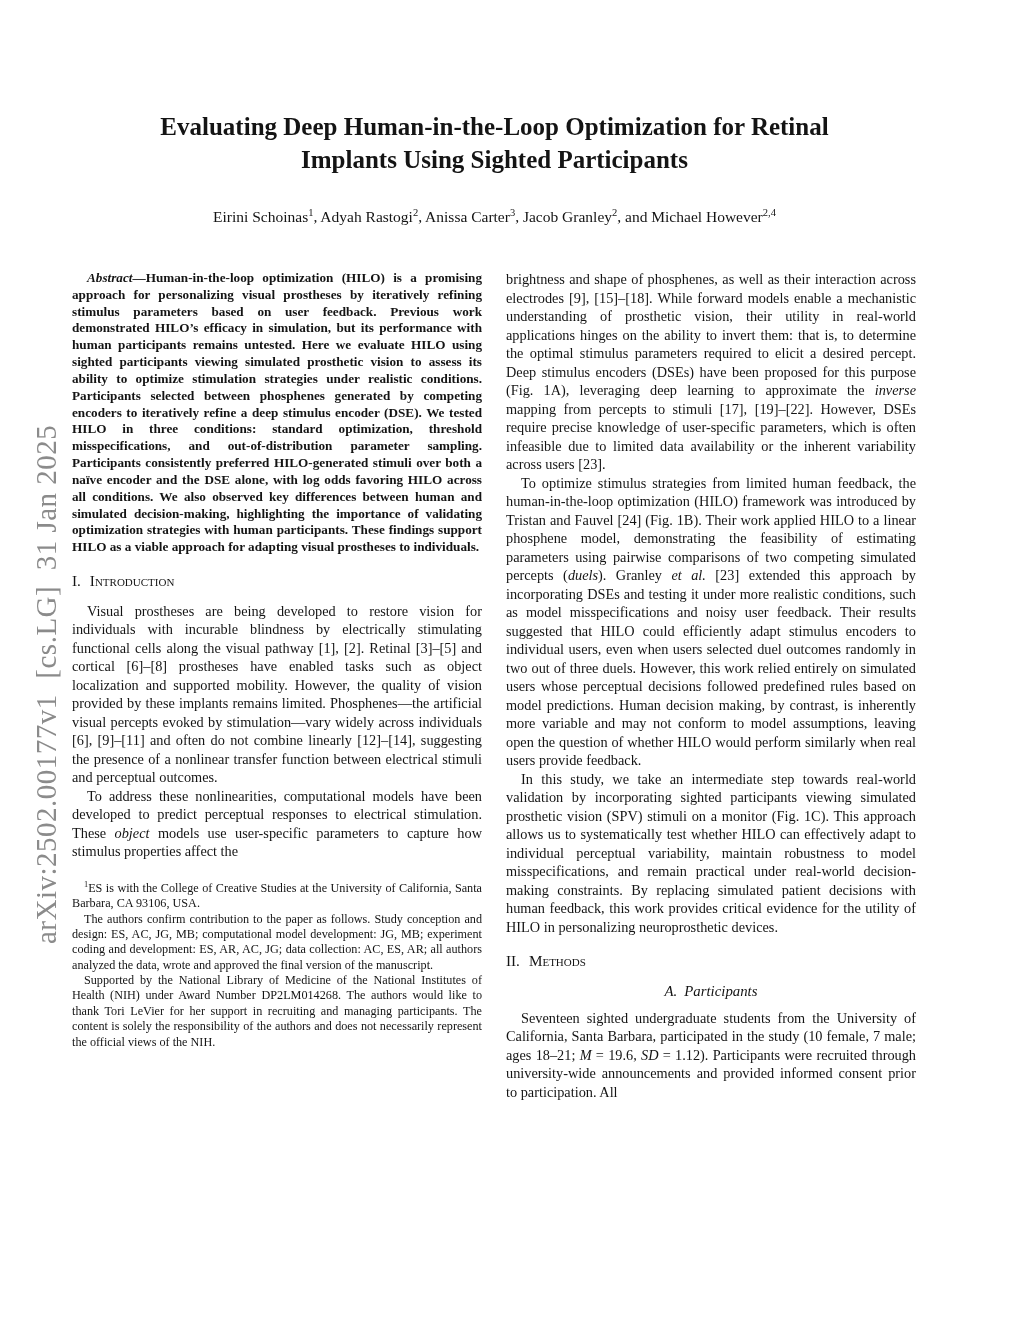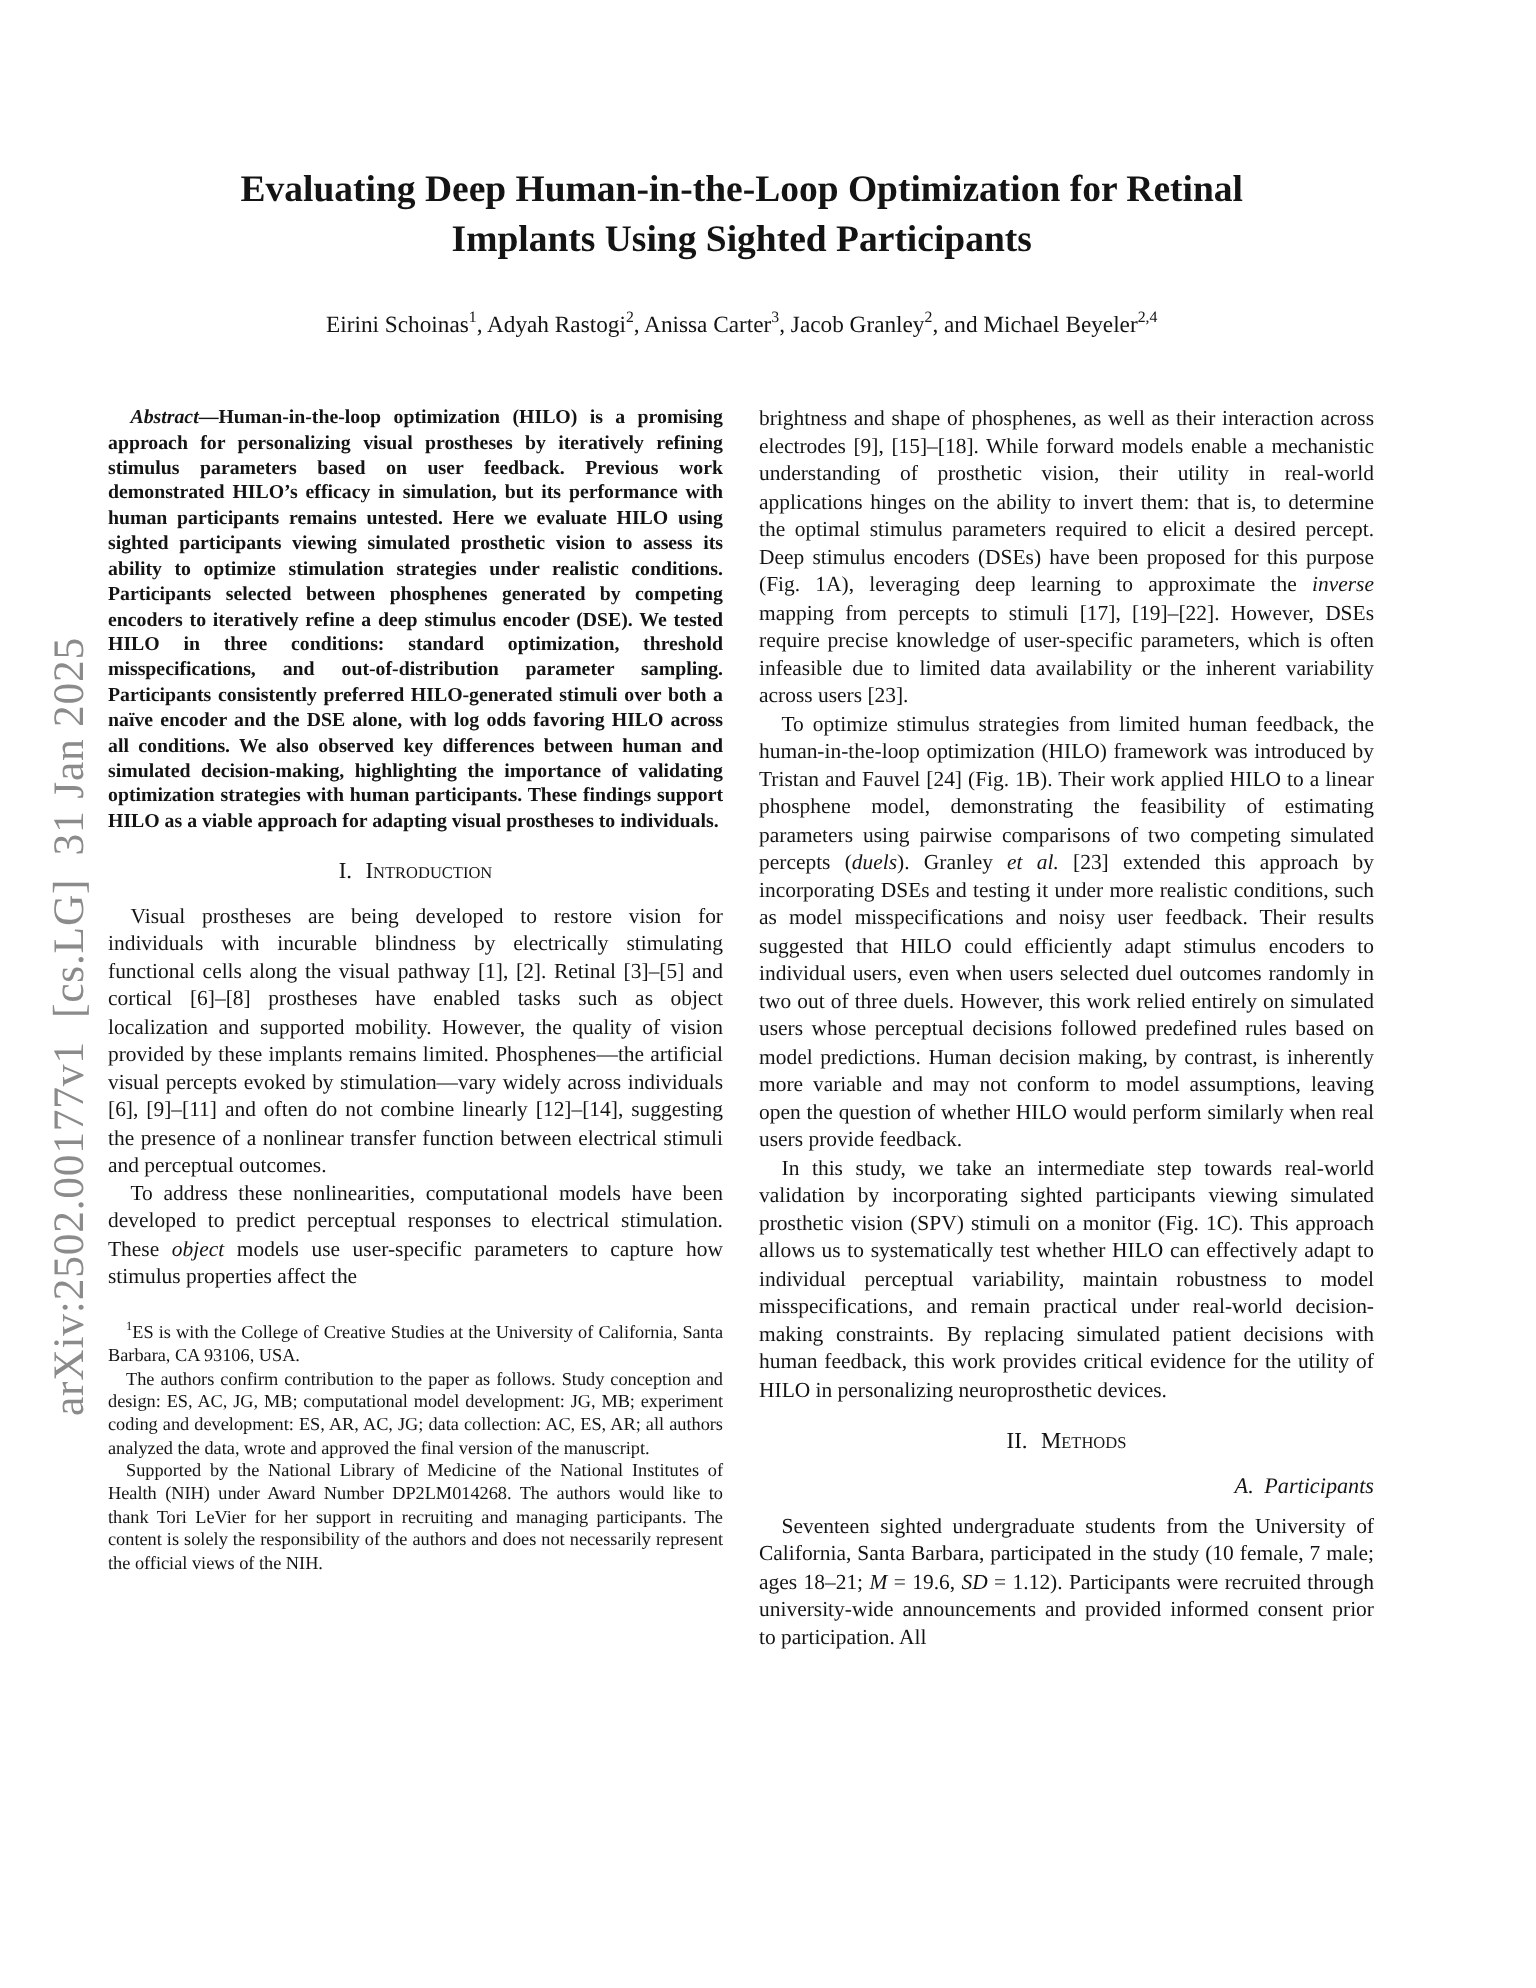--- a/index.html
+++ b/index.html
@@ -56,33 +56,33 @@
   }
   p { margin: 0; }
   .indent { text-indent: 15px; }
   .abstract {
     font-weight: bold;
     font-size: 13.2px;
     line-height: 1.275;
     text-indent: 15px;
   }
   .section-heading {
-    text-align: center;
+    text-align: left;
     font-variant: small-caps;
     font-size: 15.2px;
     margin: 15px 0 11px 0;
     font-weight: normal;
   }
   .section-heading .sec-num { margin-right: 9px; }
   .subsection-heading {
     font-style: italic;
     font-size: 14.8px;
     margin: 10px 0 8px 0;
     font-weight: normal;
-    text-align: right;
+    text-align: center;
   }
   .subsection-heading .sub-label { margin-right: 7px; }
   .footnotes {
     margin-top: 20px;
     font-size: 12.2px;
     line-height: 1.26;
   }
   .footnote { text-indent: 12px; }
   sup {
     font-size: 68%;
@@ -94,21 +94,21 @@
 <body>
 
 <div class="page">
 
   <div class="watermark">arXiv:2502.00177v1  [cs.LG]  31 Jan 2025</div>
 
   <div class="content">
 
     <h1 class="title">Evaluating Deep Human-in-the-Loop Optimization for Retinal Implants Using Sighted Participants</h1>
 
-    <div class="authors"><span>Eirini Schoinas</span><sup>1</sup><span>, Adyah Rastogi</span><sup>2</sup><span>, Anissa Carter</span><sup>3</sup><span>, Jacob Granley</span><sup>2</sup><span>, and Michael Beyeler</span><sup>2,4</sup></div>
+    <div class="authors"><span>Eirini Schoinas</span><sup>1</sup><span>, Adyah Rastogi</span><sup>2</sup><span>, Anissa Carter</span><sup>3</sup><span>, Jacob Granley</span><sup>2</sup><span>, and Michael However</span><sup>2,4</sup></div>
 
     <div class="columns">
 
       <div class="col">
         <p class="abstract"><span style="font-style: italic;">Abstract</span><span>—Human-in-the-loop optimization (HILO) is a promising approach for personalizing visual prostheses by iteratively refining stimulus parameters based on user feedback. Previous work demonstrated HILO’s efficacy in simulation, but its performance with human participants remains untested. Here we evaluate HILO using sighted participants viewing simulated prosthetic vision to assess its ability to optimize stimulation strategies under realistic conditions. Participants selected between phosphenes generated by competing encoders to iteratively refine a deep stimulus encoder (DSE). We tested HILO in three conditions: standard optimization, threshold misspecifications, and out-of-distribution parameter sampling. Participants consistently preferred HILO-generated stimuli over both a naïve encoder and the DSE alone, with log odds favoring HILO across all conditions. We also observed key differences between human and simulated decision-making, highlighting the importance of validating optimization strategies with human participants. These findings support HILO as a viable approach for adapting visual prostheses to individuals.</span></p>
 
         <h2 class="section-heading">
           <span class="sec-num">I.</span><span>Introduction</span>
         </h2>
 

